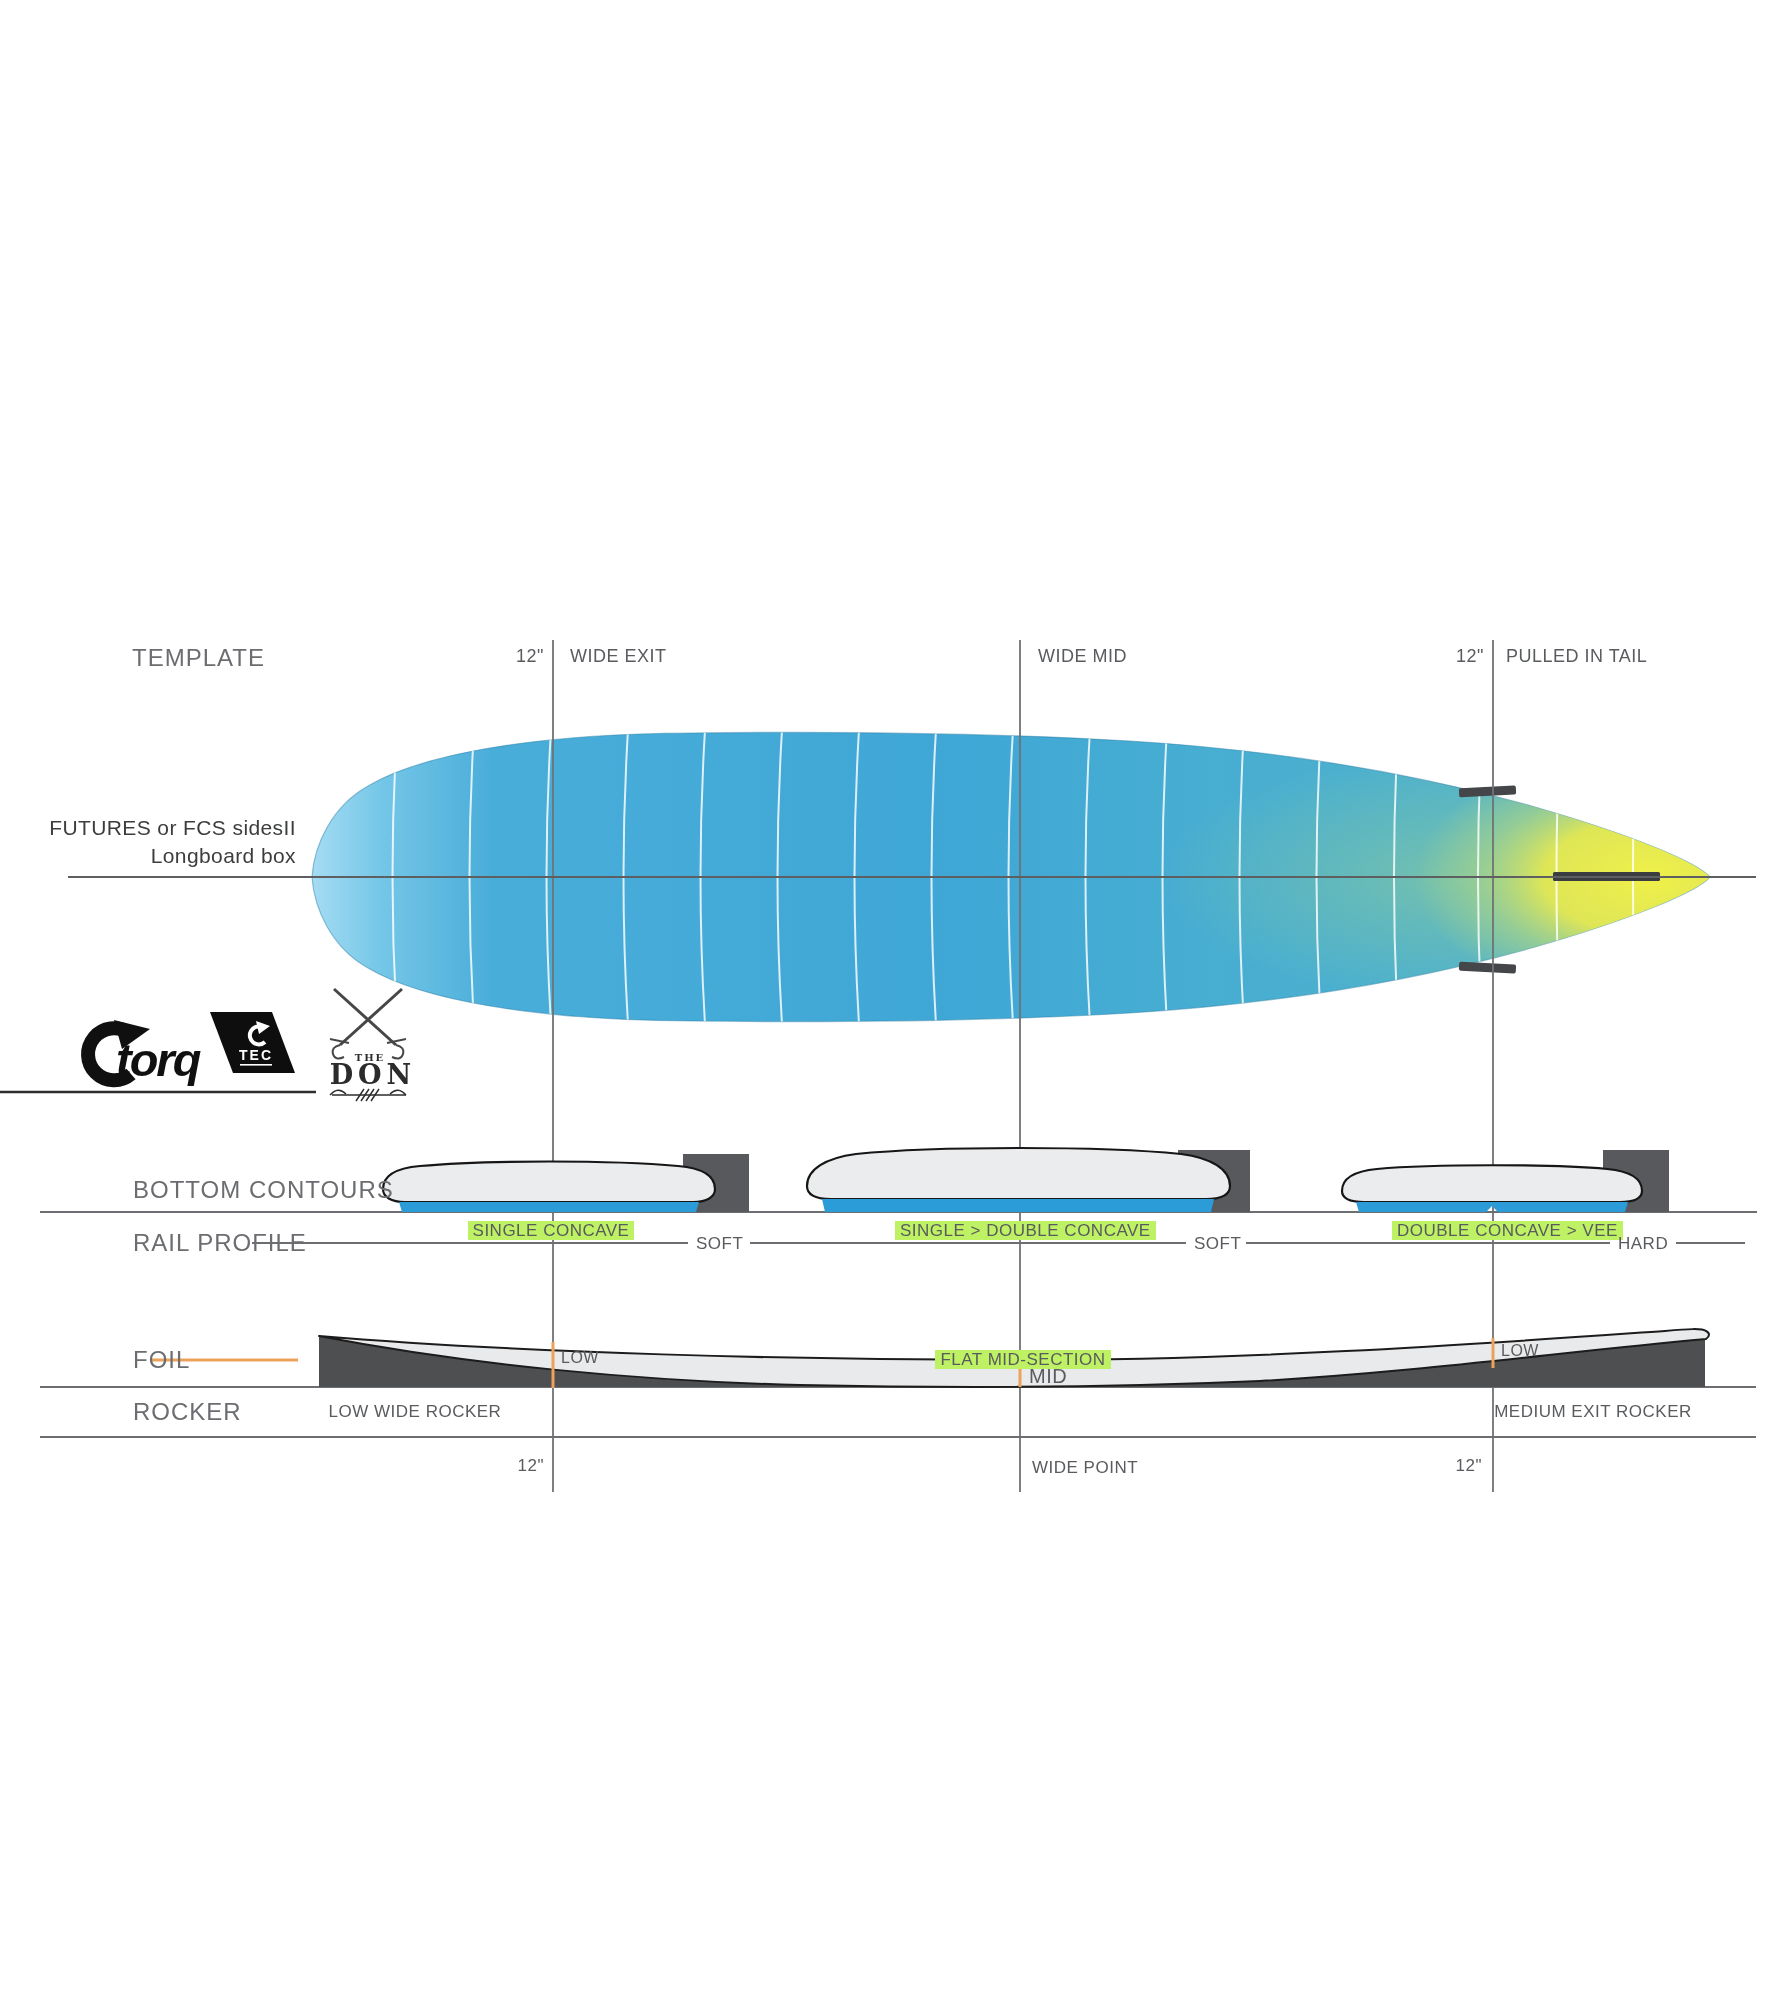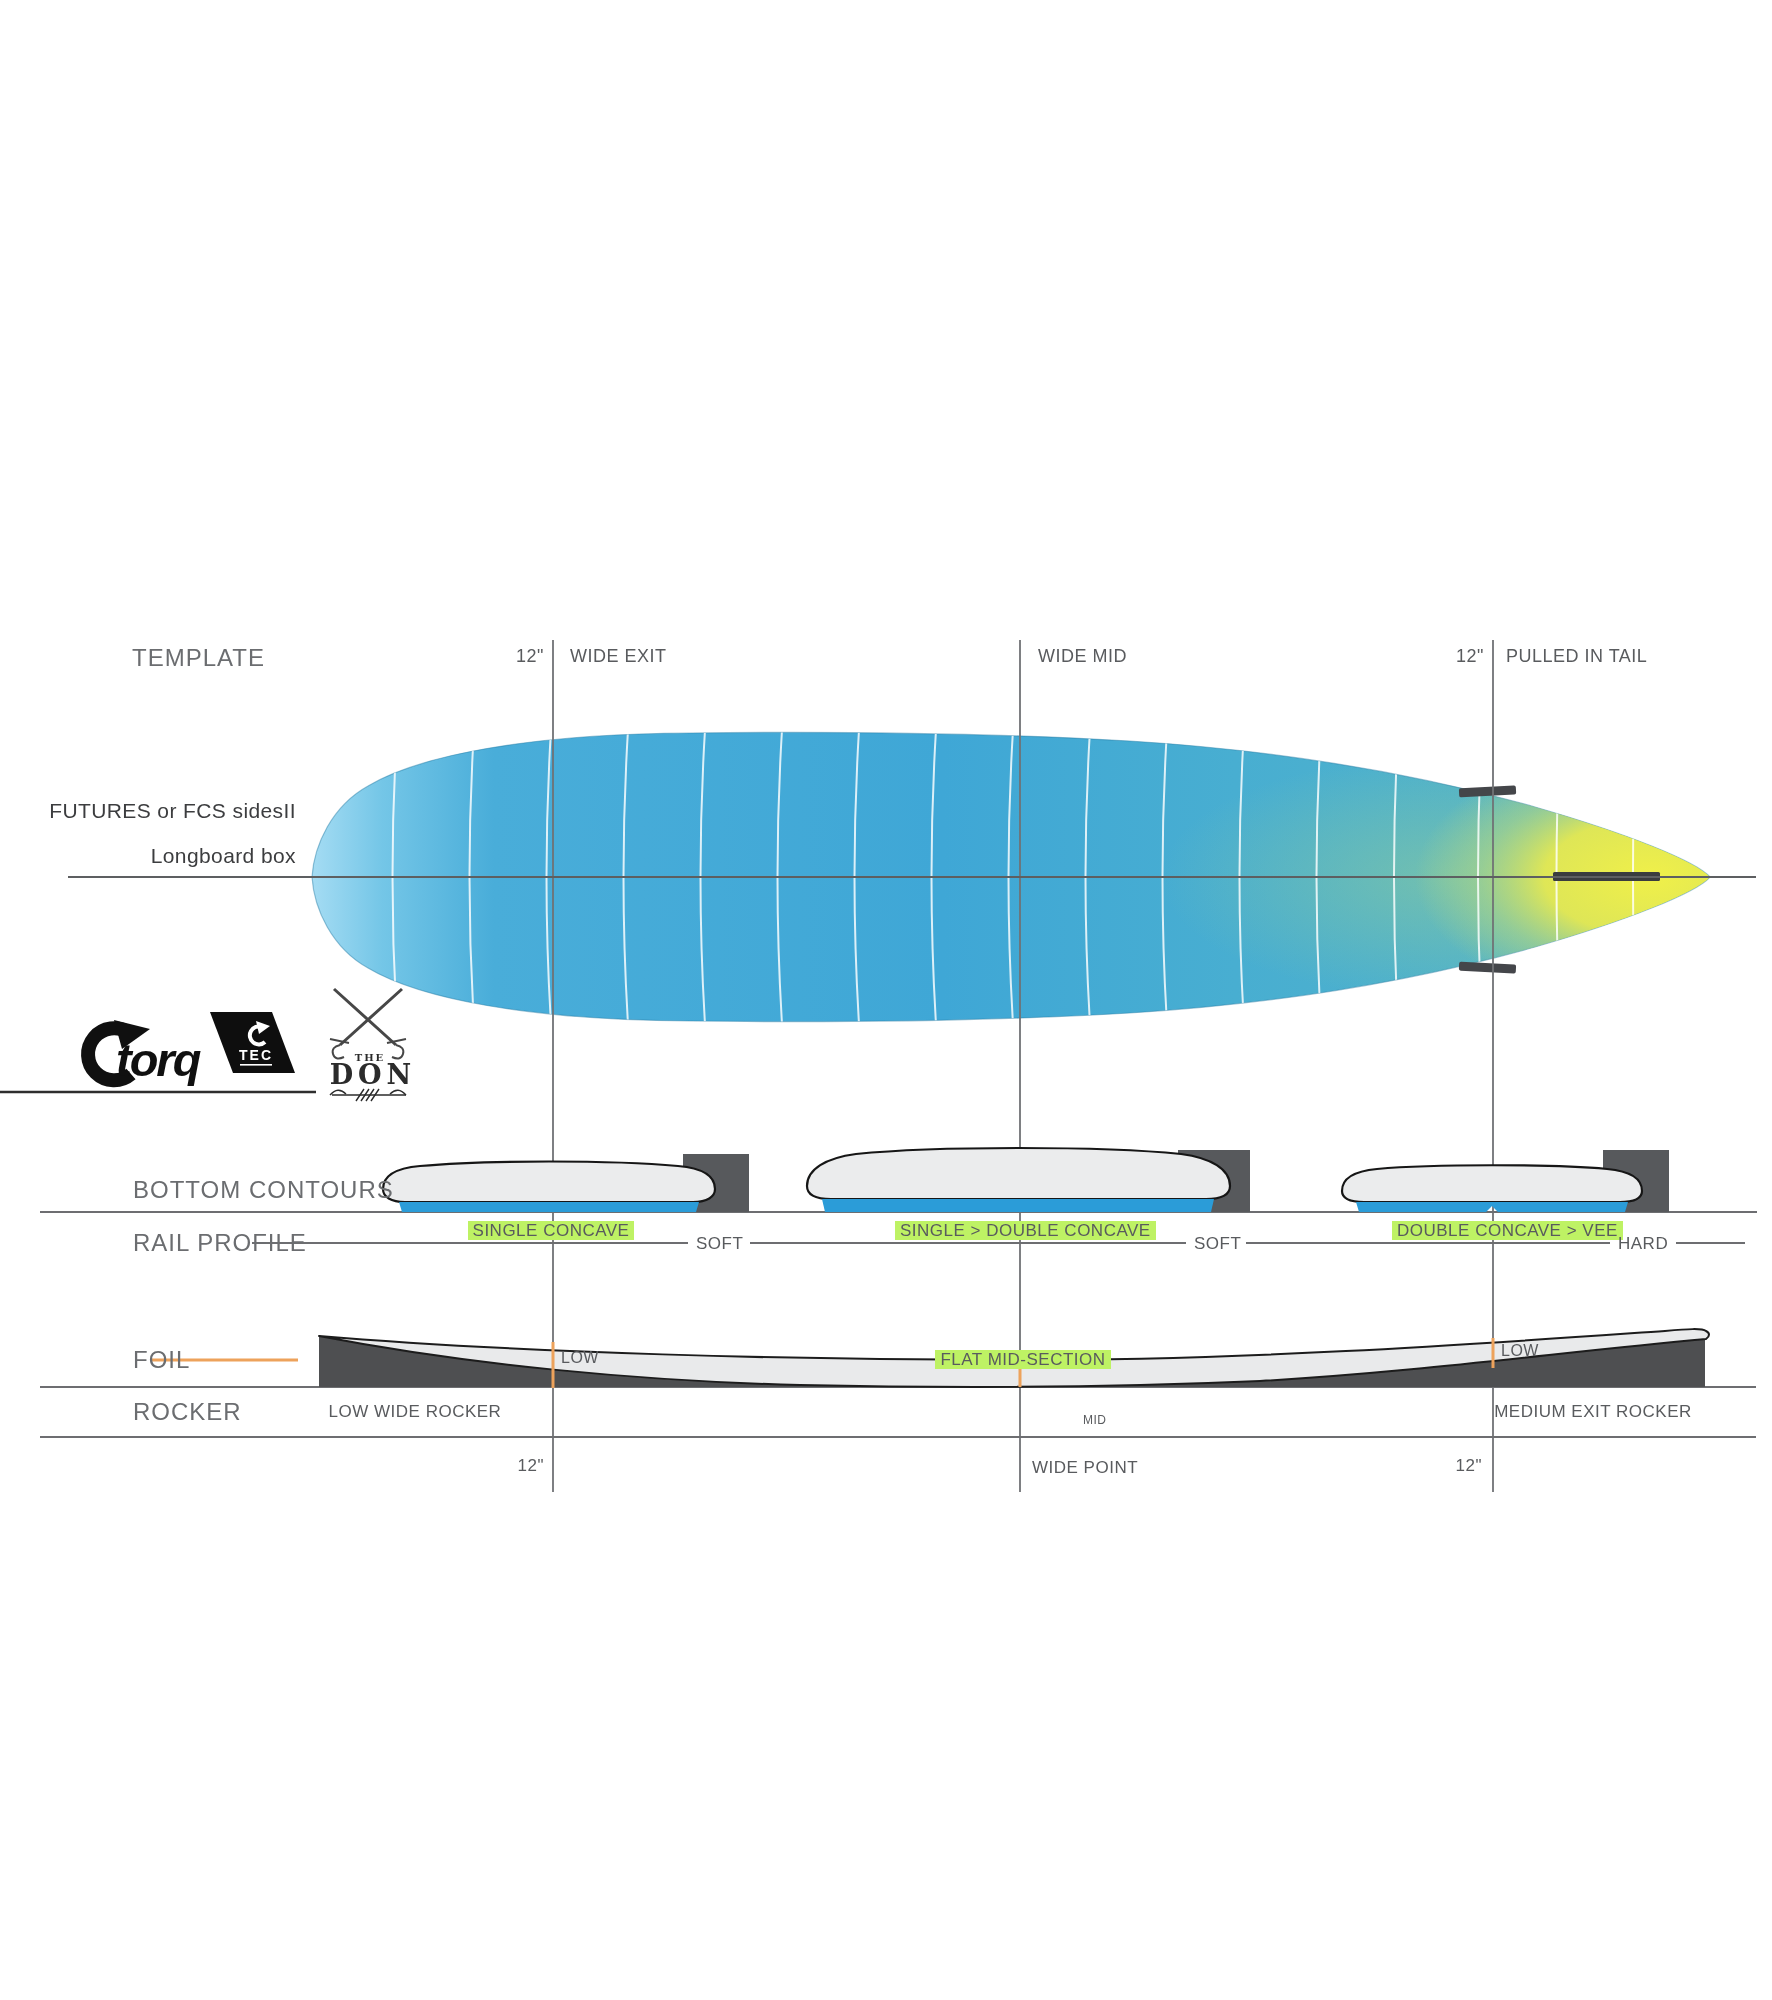--- a/index.html
+++ b/index.html
@@ -142,36 +142,36 @@
     <line x1="40" y1="1437" x2="1756" y2="1437" stroke="#6d6e71" stroke-width="1.8"></line>
   </svg>
 
   <div class="title" style="left:84px;top:644px;">TEMPLATE</div>
   <div class="toplbl right" style="left:500px;top:646px;width:44px;">12"</div>
   <div class="toplbl" style="left:570px;top:646px;">WIDE EXIT</div>
   <div class="toplbl" style="left:1038px;top:646px;">WIDE MID</div>
   <div class="toplbl right" style="left:1440px;top:646px;width:44px;">12"</div>
   <div class="toplbl" style="left:1506px;top:646px;">PULLED IN TAIL</div>
 
-  <div class="finnote" style="top:797px;">FUTURES or FCS  sidesII</div>
+  <div class="finnote" style="top:814px;">FUTURES or FCS  sidesII</div>
   <div class="finnote" style="top:842px;">Longboard box</div>
 
   <div class="title" style="left:85px;top:1176px;">BOTTOM  CONTOURS</div>
   <div class="lbl center" style="left:451px;top:1221px;width:200px;"><span class="whitebg">SINGLE CONCAVE</span></div>
   <div class="lbl center" style="left:895px;top:1221px;width:250px;"><span class="whitebg">SINGLE &gt; DOUBLE CONCAVE</span></div>
   <div class="lbl center" style="left:1392px;top:1221px;width:200px;text-align:center;"><span class="whitebg">DOUBLE CONCAVE &gt; VEE</span></div>
 
   <div class="title" style="left:85px;top:1229px;">RAIL PROFILE</div>
   <div class="lbl" style="left:696px;top:1234px;">SOFT</div>
   <div class="lbl" style="left:1194px;top:1234px;">SOFT</div>
   <div class="lbl" style="left:1618px;top:1234px;">HARD</div>
 
   <div class="title" style="left:85px;top:1346px;">FOIL</div>
   <div class="lbl" style="left:561px;top:1349px;font-size:16px;">LOW</div>
-  <div class="lbl" style="left:1083px;top:1365px;font-size:12px;margin-top:48px;">MID</div>
+  <div class="lbl" style="left:1029px;top:1365px;font-size:20px;">MID</div>
   <div class="lbl" style="left:1501px;top:1342px;font-size:16px;">LOW</div>
 
   <div class="title" style="left:85px;top:1398px;">ROCKER</div>
   <div class="lbl center" style="left:315px;top:1402px;width:200px;">LOW WIDE ROCKER</div>
   <div class="lbl center" style="left:898px;top:1350px;width:250px;"><span class="whitebg">FLAT MID-SECTION</span></div>
   <div class="lbl center" style="left:1468px;top:1402px;width:250px;">MEDIUM EXIT ROCKER</div>
 
   <div class="lbl right" style="left:498px;top:1456px;width:46px;">12"</div>
   <div class="lbl" style="left:1032px;top:1458px;">WIDE POINT</div>
   <div class="lbl right" style="left:1436px;top:1456px;width:46px;">12"</div>

